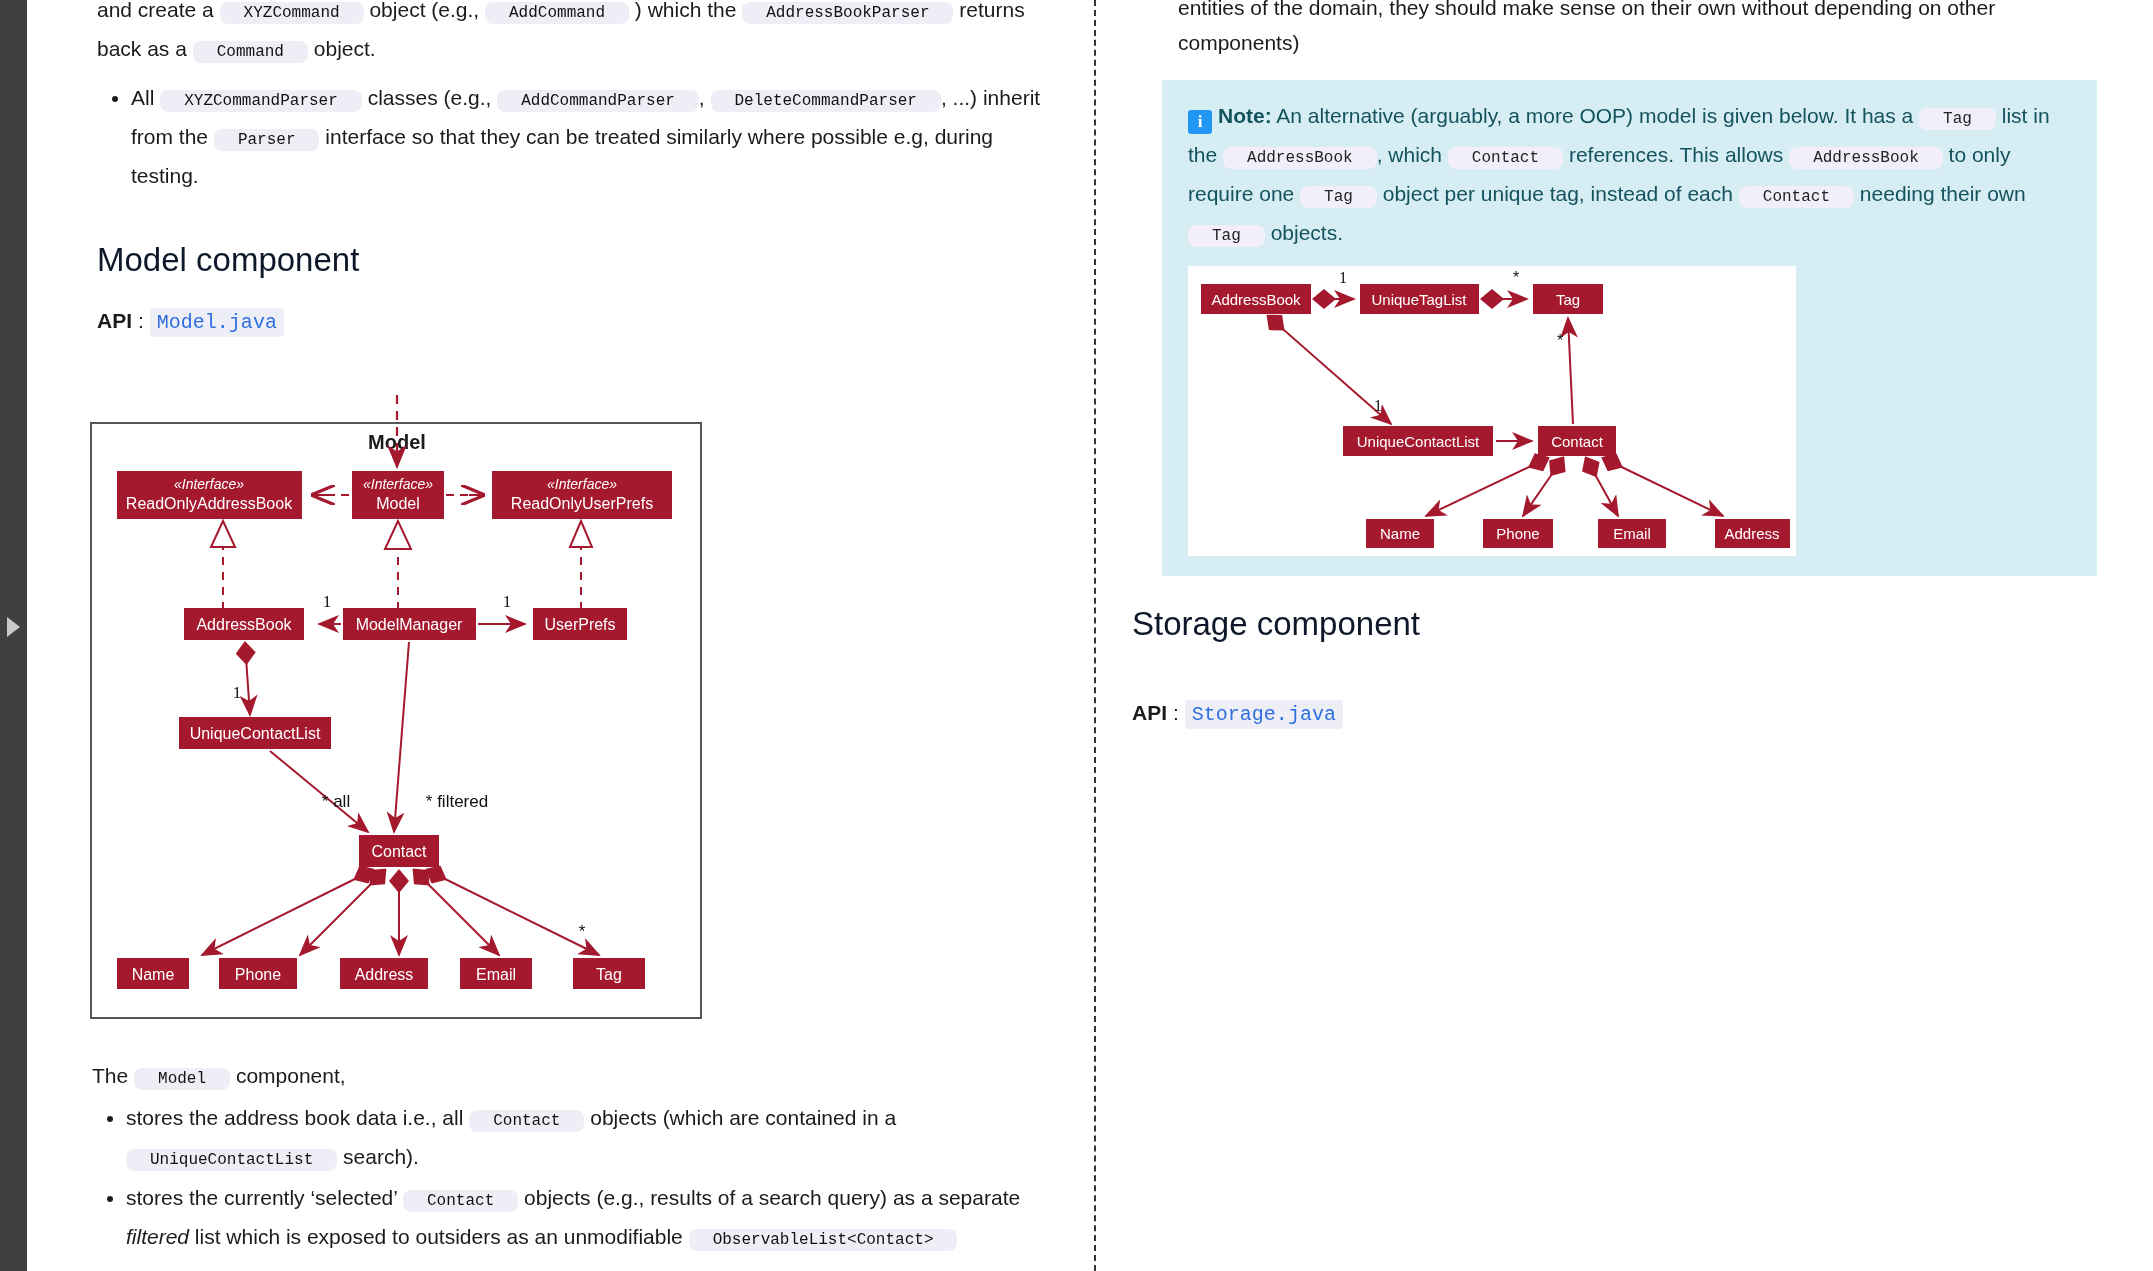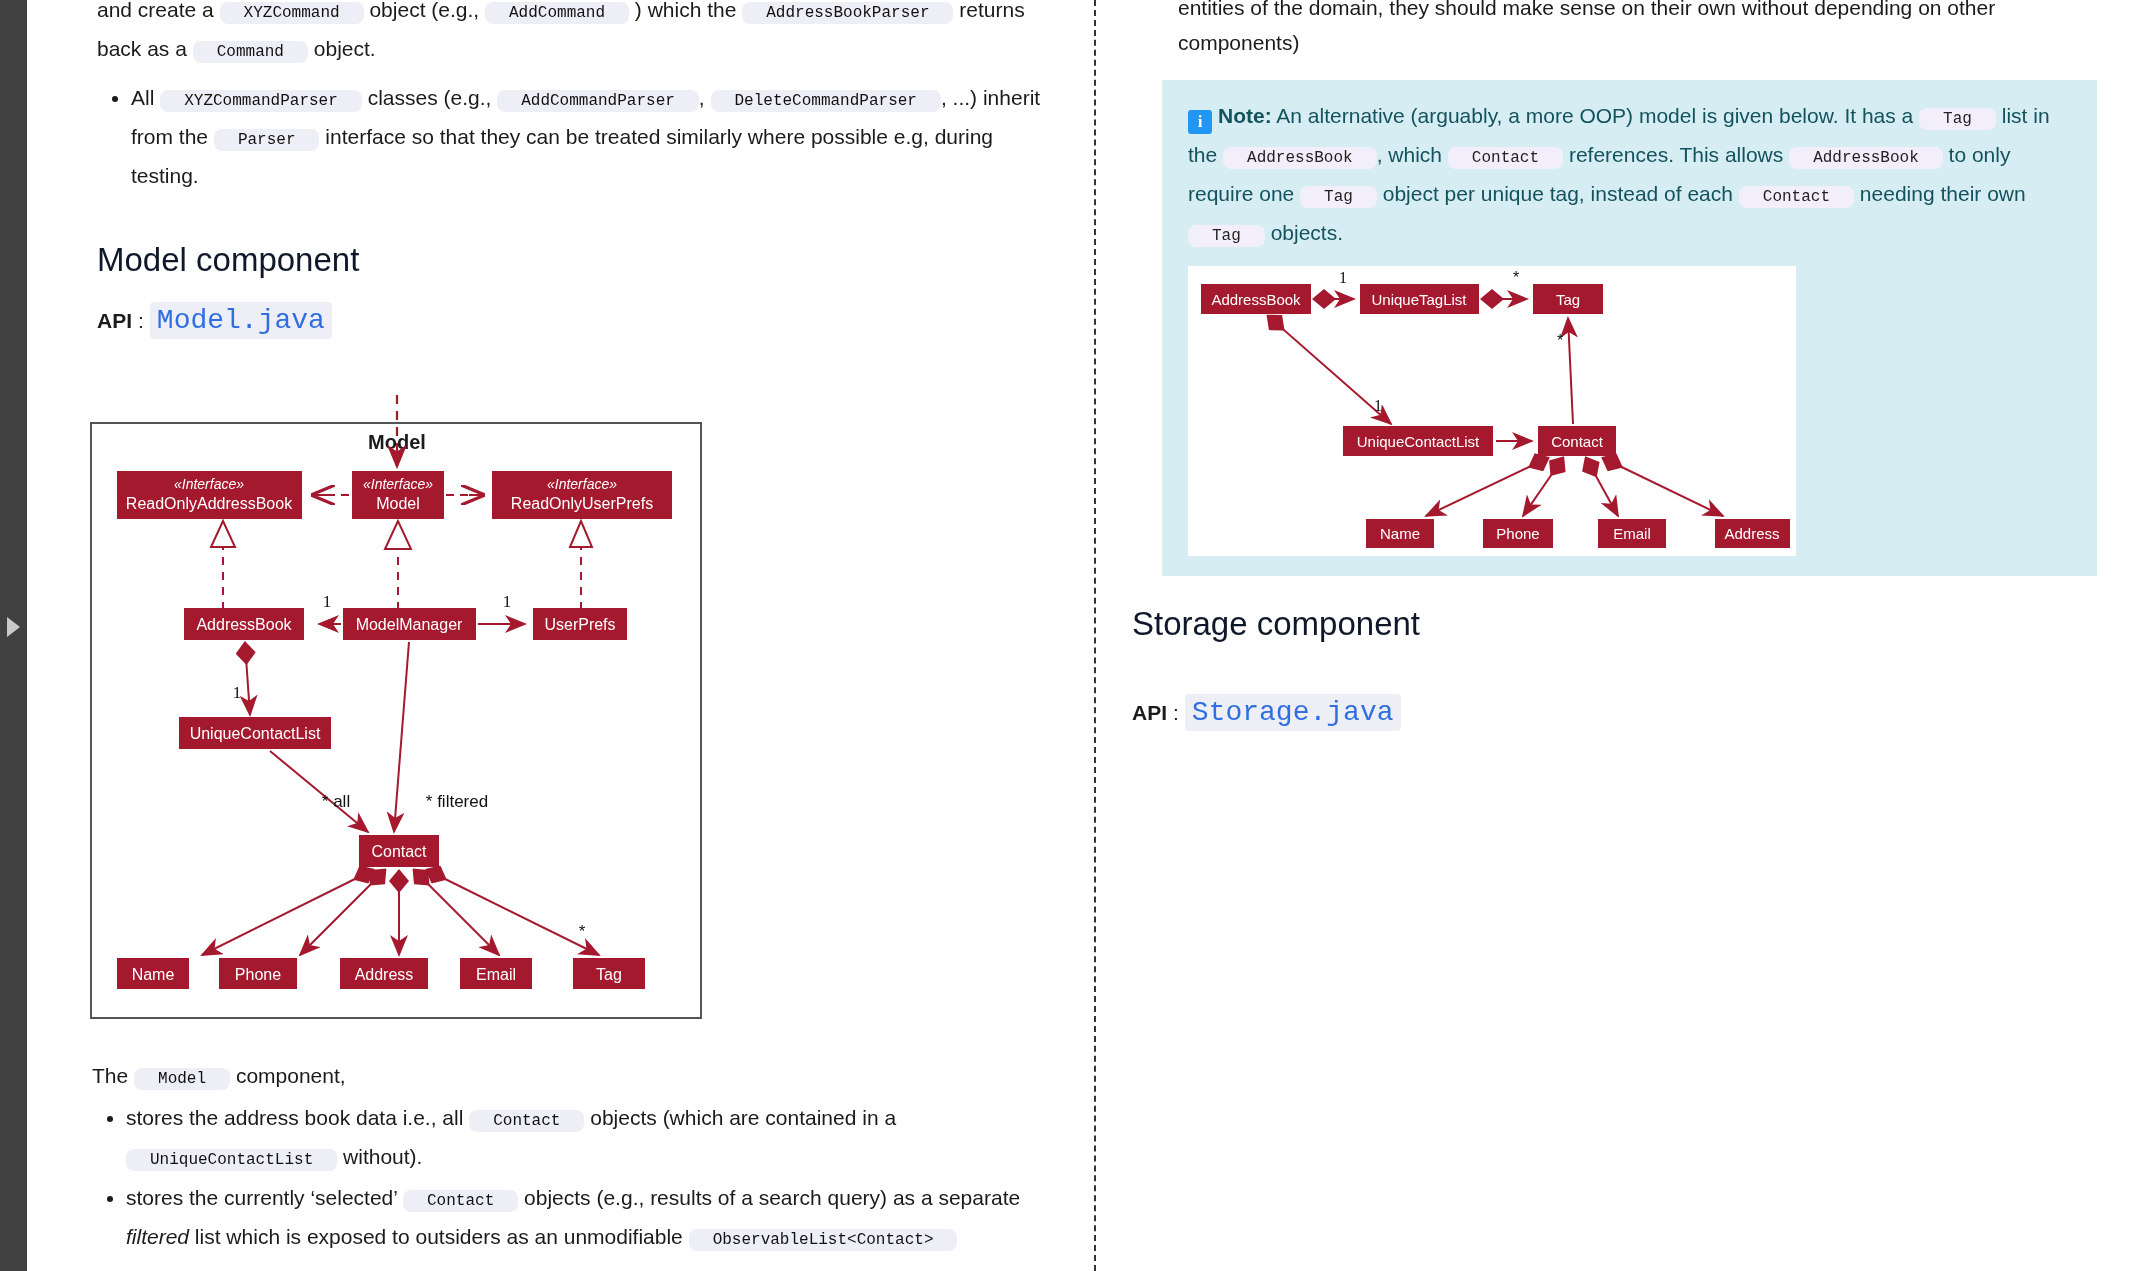--- a/index.html
+++ b/index.html
@@ -51,21 +51,21 @@
     padding:2px 24px;
     font-size:16px;
     color:#111;
     white-space:nowrap;
   }
   code.filelink{
     font-family:"Liberation Mono", monospace;
     background:#eeeef7;
     border-radius:4px;
     padding:3px 7px;
-    font-size:28px;
+    font-size:20px;
     color:#2f6fe0;
     white-space:nowrap;
   }
   h2.section{
     font-size:33px; font-weight:400; color:#0f172a;
     margin:0; padding:0; line-height:40px;
     font-family:"Liberation Sans", sans-serif;
   }
   p.api{
     font-size:21px; color:#1b1b1b; margin:0;
@@ -224,21 +224,21 @@
       <text x="522" y="585" text-anchor="middle" font-family="Liberation Sans, sans-serif" font-size="16" fill="#fff">Tag</text>
     </svg>
   </div>
 
   <p class="body" style="position:absolute; left:-5px; top:1058px; width:950px;">
     <span>The </span><code class="inline">Model</code><span> component,</span>
   </p>
 
   <ul class="bullets" style="position:absolute; left:-5px; top:1100px; width:960px;">
     <li>
-      <span>stores the address book data i.e., all </span><code class="inline">Contact</code><span> objects (which are contained in a </span><code class="inline">UniqueContactList</code><span> without).</span>
+      <span>stores the address book data i.e., all </span><code class="inline">Contact</code><span> objects (which are contained in a </span><code class="inline">UniqueContactList</code><span> search).</span>
     </li>
     <li>
       <span>stores the currently ‘selected’ </span><code class="inline">Contact</code><span> objects (e.g., results of a search query) as a separate </span><em>filtered</em><span> list which is exposed to outsiders as an unmodifiable </span><code class="inline">ObservableList&lt;Contact&gt;</code>
     </li>
   </ul>
 </div>
 
 <div class="col" id="right-col">
 
   <p class="body" style="margin-top:-10px; width:880px;">entities of the domain, they should make sense on their own without depending on other components)</p>

